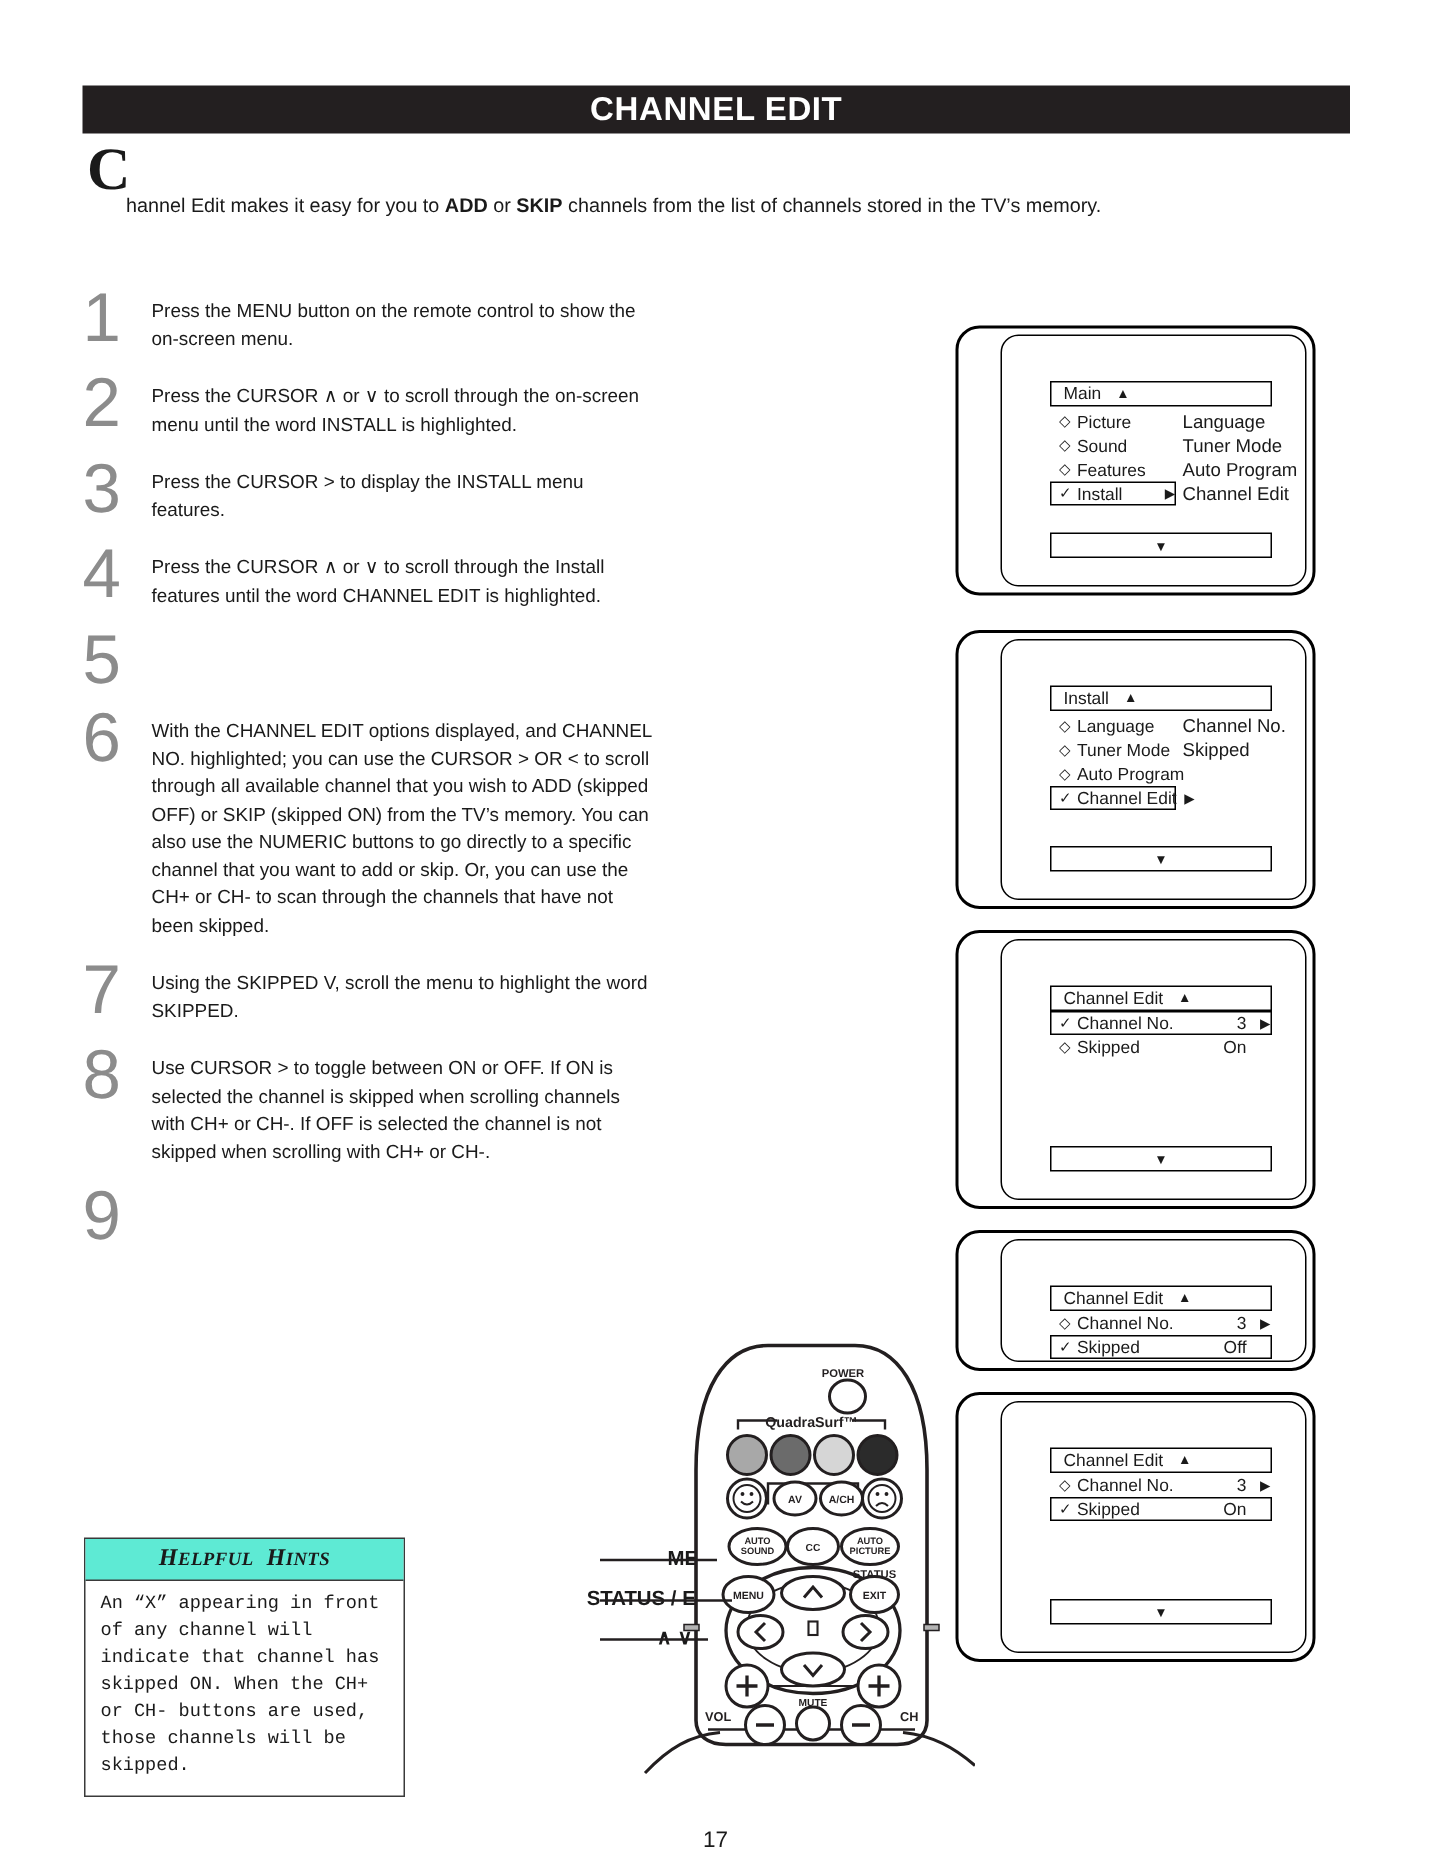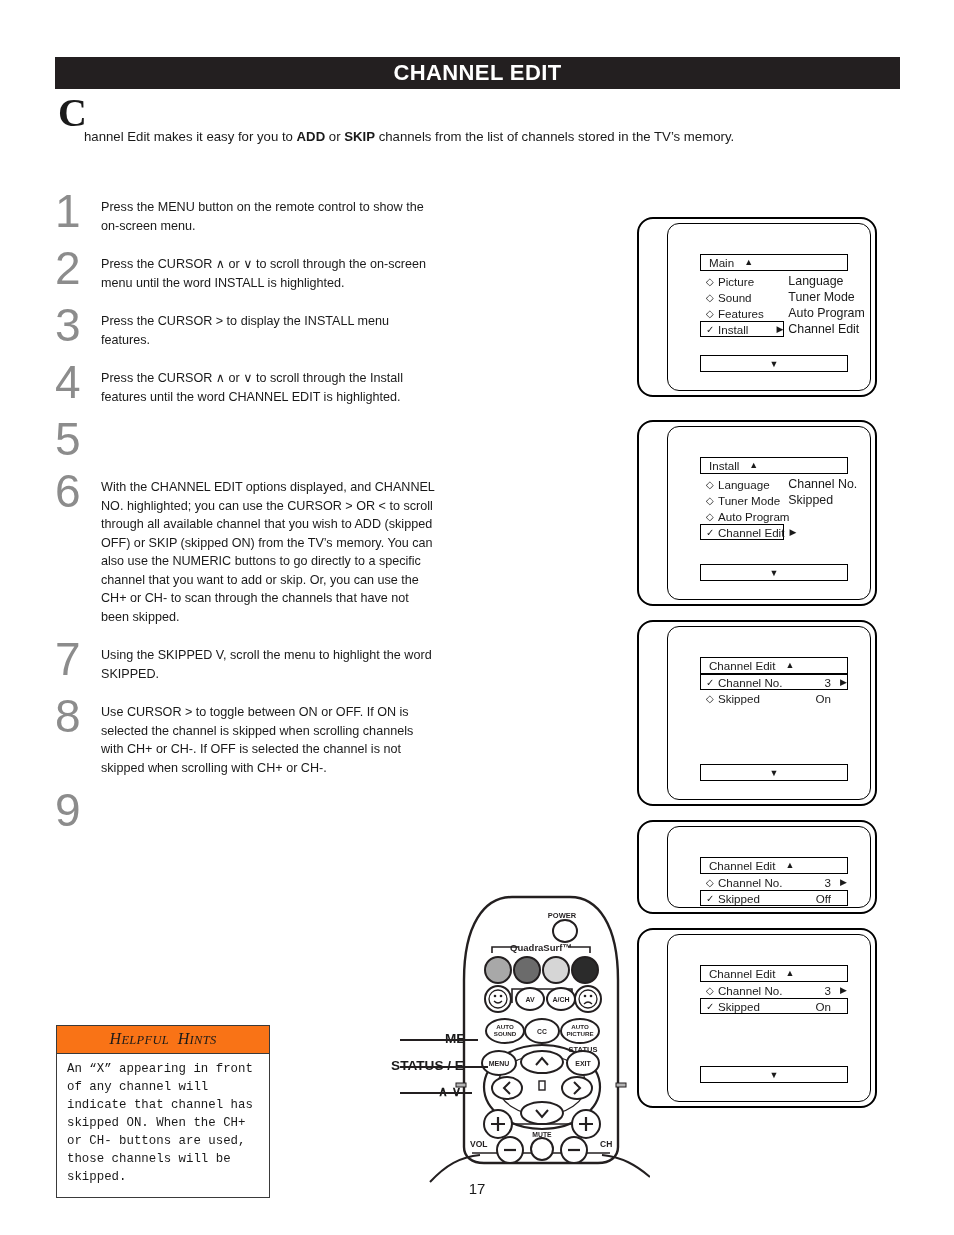--- a/index.html
+++ b/index.html
@@ -97,27 +97,27 @@
   .hints {
     position: absolute;
     left: 56px;
     top: 1025px;
     width: 214px;
     border: 1.5px solid #3a3a3a;
     background: #ffffff;
     box-sizing: border-box;
   }
   .hints-head {
-    background: #f97316;
+    background: #5eead4;
     border-bottom: 1.5px solid #3a3a3a;
     text-align: center;
     padding: 4px 0 5px 0;
     font-family: "Liberation Serif", serif;
     font-style: italic;
-    font-weight: normal;
+    font-weight: bold;
     font-size: 16px;
     letter-spacing: 0.3px;
   }
   .hints-head .small { font-size: 12.5px; }
   .hints-body {
     padding: 7px 10px 10px 10px;
     font-size: 12.4px;
     line-height: 1.45;
     font-family: Liberation Mono, monospace;
   }
@@ -242,21 +242,21 @@
     left: 420px;
     top: 885px;
     width: 230px;
     height: 300px;
   }
 
   
   .pagenum {
     position: absolute;
     left: 0; right: 0;
-    top: 1180px;
+    top: 1218px;
     text-align: center;
     font-size: 15px;
   }
   .pagenum span { display: inline-block; }
 </style>
 </head>
 <body>
 
 <div class="title-bar">
   <span class="title-text">CHANNEL EDIT</span>

